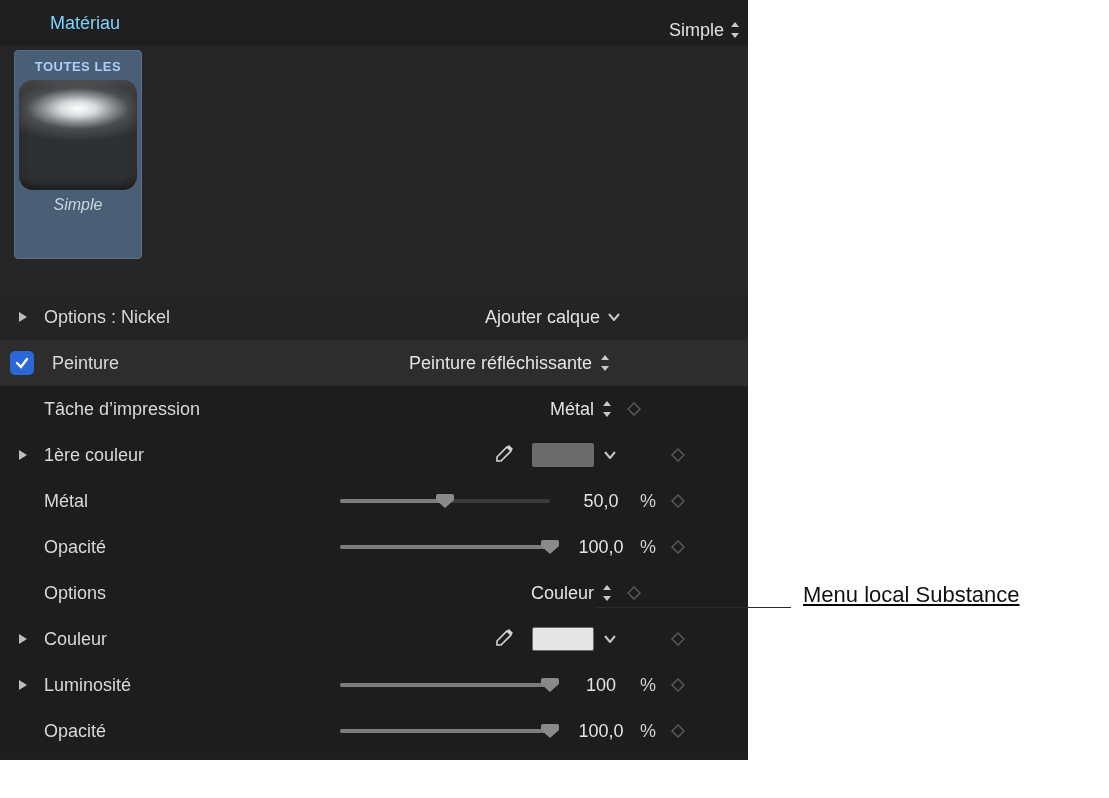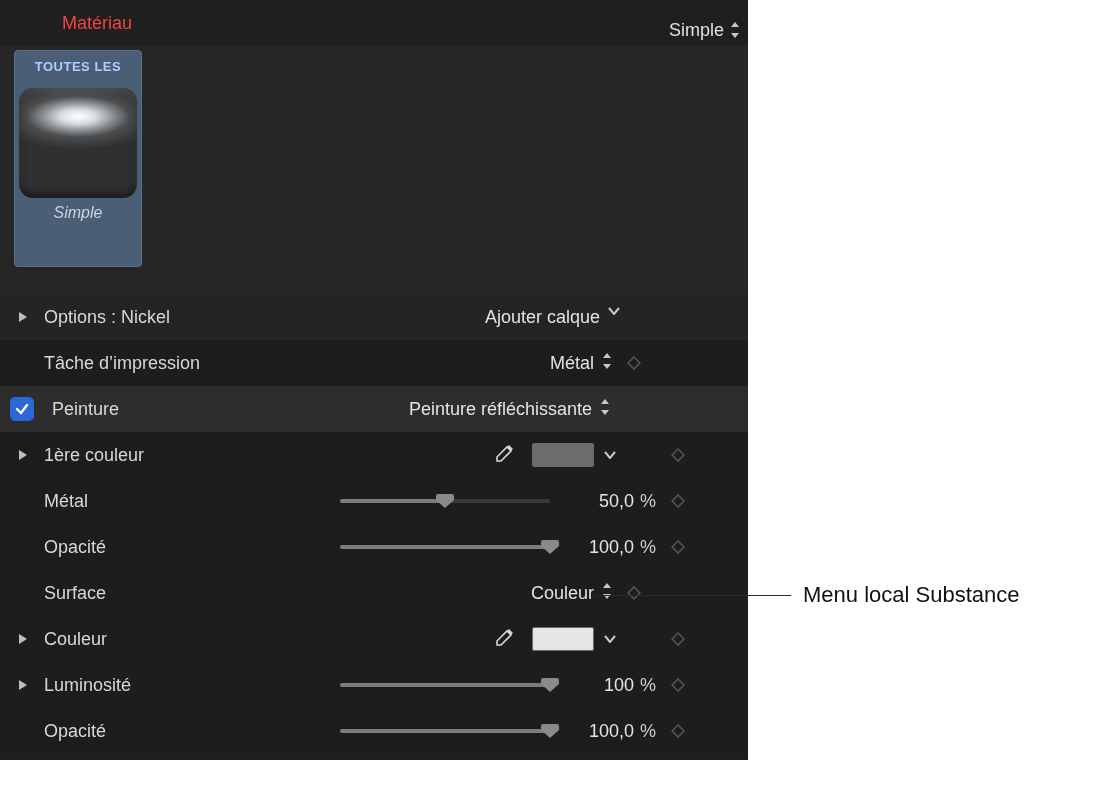--- a/index.html
+++ b/index.html
@@ -1,65 +1,65 @@
 <!DOCTYPE html>
 <html><head>
 <meta charset="utf-8">
 <style>
   * { box-sizing: border-box; margin: 0; padding: 0; font-family: -apple-system, "Helvetica Neue", Arial, sans-serif; }
   body { background: #fff; width: 1109px; height: 798px; position: relative; }
   .wrap { display: flex; }
   .panel { width: 748px; background: #1f1f1f; color: #d8d8d8; font-size: 18px; padding-bottom: 6px; }
   .hdr { display:flex; align-items:center; height:44px; padding:0 16px; }
-  .hdr-title { margin-left:52px; color:#ef4444; }
+  .hdr-title { margin-left:40px; color:#7dd3fc; }
   .sel { margin-left:auto; display:flex; align-items:center; gap:6px; color:#e0e0e0;margin-top:14px; }
   .updown { color:#c8c8c8; }
   .updown svg { display:block; }
 
   .mat-area { background:#262626; padding: 4px 0 0 14px; height: 248px; }
   .mat-tile { width:128px; background:#4a5e76; border:1px solid #5a6f88; border-radius:4px; padding:4px 4px 44px 4px; text-align:center; }
-  .mat-tab { color:#aecdff; font-size:13px; font-weight:600; letter-spacing:0.5px; padding:4px 2px 14px 2px; text-align:center; }
+  .mat-tab { color:#aecdff; font-size:13px; font-weight:600; letter-spacing:0.5px; padding:4px 2px 6px 2px; text-align:center; }
   .thumb { width:100%; height:110px; background: radial-gradient(ellipse 70% 30% at 50% 26%, #fff 0%, #d8dbde 22%, #8e9193 42%, #4b4d4f 62%, #2f3032 100%); border-radius:14px; margin:0 auto 6px auto; box-shadow: inset 0 -3px 10px rgba(0,0,0,0.6), inset 0 3px 6px rgba(255,255,255,0.2); }
   .mat-name { color:#cbd4df; font-style:italic; font-size:16px; }
 
   .row { display:flex; align-items:center; height:46px; padding:0 8px 0 10px; position:relative; }
   .row.section { background:#2d2d2d; }
   .row.light { background:#242424; }
   .row.dark { background:#1d1d1d; }
 
   .disc-tri { width:26px; display:flex; justify-content:center; color:#bdbdbd; }
   .disc-tri svg { display:block; }
   .indent { width:26px; }
 
   .chk { width:24px; height:24px; border-radius:5px; background:#2c67d8; display:flex; align-items:center; justify-content:center; margin-right:10px; }
   .chk svg { display:block; }
 
   .lbl { color:#d8d8d8;margin-left:8px; }
   .spacer { flex:1; }
 
-  .dd { display:flex; gap:8px; color:#e3e3e3; }
+  .dd { display:flex; align-items:center; gap:8px; color:#e3e3e3; }
   .chev { color:#c8c8c8; }
   .chev svg { display:block; }
 
   .eyedrop { color:#d4d4d4; margin-right:18px; }
   .eyedrop svg { display:block; }
   .swatch { width:62px; height:24px; border:1px solid #6a6a6a; border-radius:2px; }
   .sw-dark { background:#6c6c6c; }
   .sw-light { background:#e6e6e6; }
 
   .slider { position:relative; width:210px; height:16px; margin-right:18px; }
   .slider .track { position:absolute; left:0; right:0; top:50%; height:4px; margin-top:-2px; background:#3a3a3a; border-radius:2px; }
   .slider .fill { position:absolute; left:0; top:50%; height:4px; margin-top:-2px; background:#7c7c7c; border-radius:2px; }
   .slider .knob { position:absolute; top:50%; width:18px; height:14px; margin-top:-7px; background:#8a8a8a; clip-path: polygon(50% 100%, 0 42%, 0 0, 100% 0, 100% 42%); border-radius:2px; }
-  .num { min-width:66px; text-align:right; color:#e3e3e3; }
+  .num { min-width:66px; text-align:center; color:#e3e3e3; }
   .unit { color:#cfcfcf; margin-left:6px; }
   .key { width:44px; display:flex; justify-content:center; color:#575757; }
   .key svg { display:block; }
 
-  .callout { position:absolute; left:595px; top:582px; display:flex; align-items:center; }
+  .callout { position:absolute; left:595px; top:582px; display:flex; align-items:flex-end;text-decoration:underline; }
   .call-line { width:196px; height:1px; background:#2a2a2a; }
   .call-text { font-size:22px; color:#111; margin-left:12px; }
 </style>
 </head>
 <body>
 
 <div class="wrap">
 <div class="panel">
 
   <div class="hdr row">
@@ -93,58 +93,58 @@
     <span class="dd" style="margin-right:120px">
       <span>Ajouter calque</span>
       <span class="chev">
         <svg width="12" height="8" viewBox="0 0 12 8">
               <path d="M1 1 L6 7 L11 1" stroke="currentColor" stroke-width="2" fill="none"></path>
             </svg>
       </span>
     </span>
   </div>
 
+  <div class="row section">
+    <span class="chk">
+      <svg width="16" height="16" viewBox="0 0 16 16">
+            <path d="M3 8 L7 12 L13 4" stroke="#fff" stroke-width="2.4" fill="none" stroke-linecap="round"></path>
+          </svg>
+    </span>
+    <span class="lbl">Peinture</span>
+    <span class="spacer"></span>
+    <span class="dd" style="margin-right:130px">
+      <span>Peinture réfléchissante</span>
+      <span class="updown">
+        <svg width="10" height="16" viewBox="0 0 10 16">
+              <path d="M5 0 L9 5 H1 Z M5 16 L1 11 H9 Z" fill="currentColor"></path>
+            </svg>
+      </span>
+    </span>
+  </div>
+
   <div class="row dark">
     <span class="indent"></span>
     <span class="lbl">Tâche d’impression</span>
     <span class="spacer"></span>
     <span class="dd">
       <span>Métal</span>
       <span class="updown">
         <svg width="10" height="16" viewBox="0 0 10 16">
               <path d="M5 0 L9 5 H1 Z M5 16 L1 11 H9 Z" fill="currentColor"></path>
             </svg>
       </span>
     </span>
     <span class="key">
       <svg width="14" height="14" viewBox="0 0 14 14">
             <path d="M7 1 L13 7 L7 13 L1 7 Z" fill="none" stroke="currentColor" stroke-width="1.5"></path>
           </svg>
     </span>
     <span style="width:84px"></span>
   </div>
 
-  <div class="row section">
-    <span class="chk">
-      <svg width="16" height="16" viewBox="0 0 16 16">
-            <path d="M3 8 L7 12 L13 4" stroke="#fff" stroke-width="2.4" fill="none" stroke-linecap="round"></path>
-          </svg>
-    </span>
-    <span class="lbl">Peinture</span>
-    <span class="spacer"></span>
-    <span class="dd" style="margin-right:130px">
-      <span>Peinture réfléchissante</span>
-      <span class="updown">
-        <svg width="10" height="16" viewBox="0 0 10 16">
-              <path d="M5 0 L9 5 H1 Z M5 16 L1 11 H9 Z" fill="currentColor"></path>
-            </svg>
-      </span>
-    </span>
-  </div>
-
   <div class="row dark">
     <span class="disc-tri">
       <svg width="12" height="12" viewBox="0 0 12 12">
             <path d="M2 1 L10 6 L2 11 Z" fill="currentColor"></path>
           </svg>
     </span>
     <span class="lbl">1ère couleur</span>
     <span class="spacer"></span>
     <span class="eyedrop">
       <svg width="22" height="22" viewBox="0 0 22 22">
@@ -200,21 +200,21 @@
       <svg width="14" height="14" viewBox="0 0 14 14">
             <path d="M7 1 L13 7 L7 13 L1 7 Z" fill="none" stroke="currentColor" stroke-width="1.5"></path>
           </svg>
     </span>
     <span style="width:40px"></span>
   </div>
 
 
   <div class="row dark">
     <span class="indent"></span>
-    <span class="lbl">Surface</span>
+    <span class="lbl">Options</span>
     <span class="spacer"></span>
     <span class="dd">
       <span>Couleur</span>
       <span class="updown">
         <svg width="10" height="16" viewBox="0 0 10 16">
               <path d="M5 0 L9 5 H1 Z M5 16 L1 11 H9 Z" fill="currentColor"></path>
             </svg>
       </span>
     </span>
     <span class="key">

